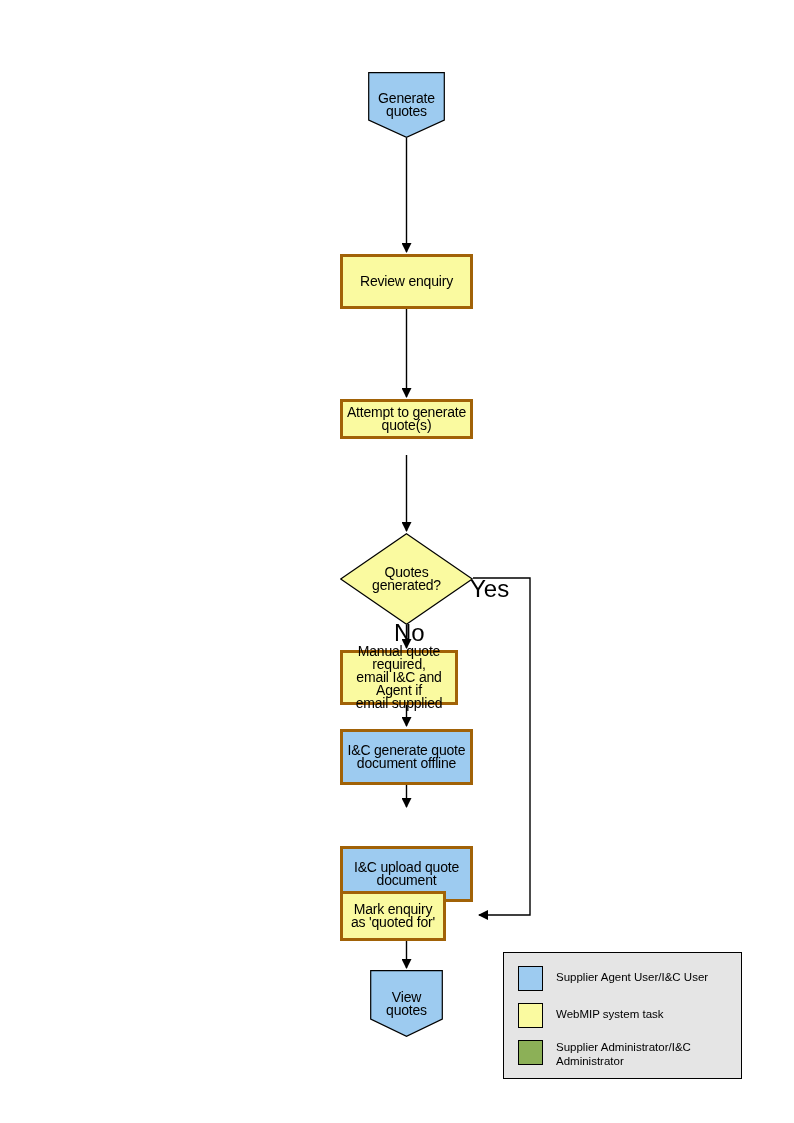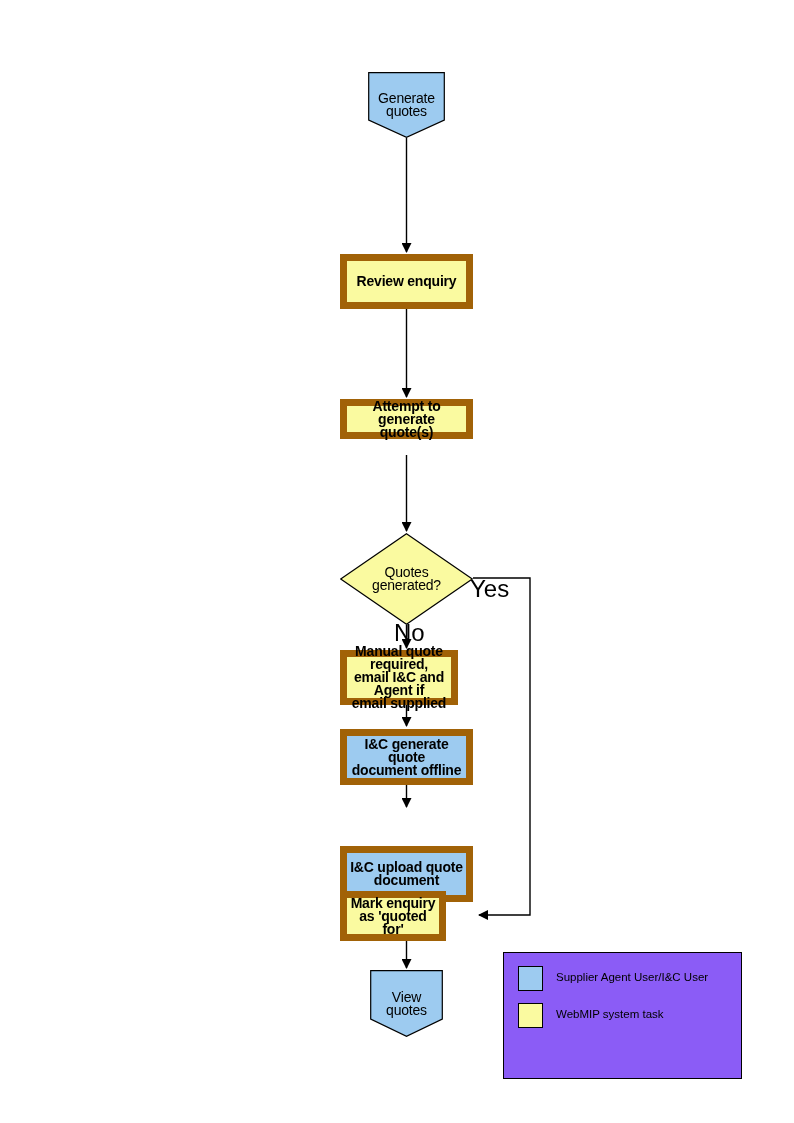--- a/index.html
+++ b/index.html
@@ -40,22 +40,21 @@
     letter-spacing: -0.2px;
     color: #000;
   }
   .node .label {
     display: block;
     padding: 0 2px;
     white-space: pre-line;
   }
 
   .rect {
-    border: 7px solid #a16207;
-    font-weight: bold;
+    border: 3px solid #a16207;
   }
   .fill-blue   { background: #9DCBF0; }
   .fill-yellow { background: #FAFAA0; }
   .fill-green  { background: #8CB057; }
 
   
   .pent { background: transparent; }
   .pent > svg {
     position: absolute;
     left: 0; top: 0;
@@ -81,21 +80,21 @@
   }
 
   
   #legend {
     position: absolute;
     left: 503px;
     top: 952px;
     width: 239px;
     height: 127px;
     border: 1px solid #000000;
-    background: #8b5cf6;
+    background: #e5e5e5;
     box-sizing: border-box;
   }
   .legend-row {
     position: absolute;
     left: 14px;
     display: flex;
     align-items: flex-start;
   }
   .legend-swatch {
     width: 25px;
@@ -204,15 +203,20 @@
 
   <div id="legend">
     <div class="legend-row" style="top:13px;">
       <span class="legend-swatch fill-blue"></span>
       <span class="legend-text">Supplier Agent User/I&amp;C User</span>
     </div>
     <div class="legend-row" style="top:50px;">
       <span class="legend-swatch fill-yellow"></span>
       <span class="legend-text">WebMIP system task</span>
     </div>
+    <div class="legend-row" style="top:87px;">
+      <span class="legend-swatch fill-green"></span>
+      <span class="legend-text" style="padding-top:0;">Supplier Administrator/I&amp;C
+Administrator</span>
+    </div>
   </div>
 
 </div>
 
 </body></html>

